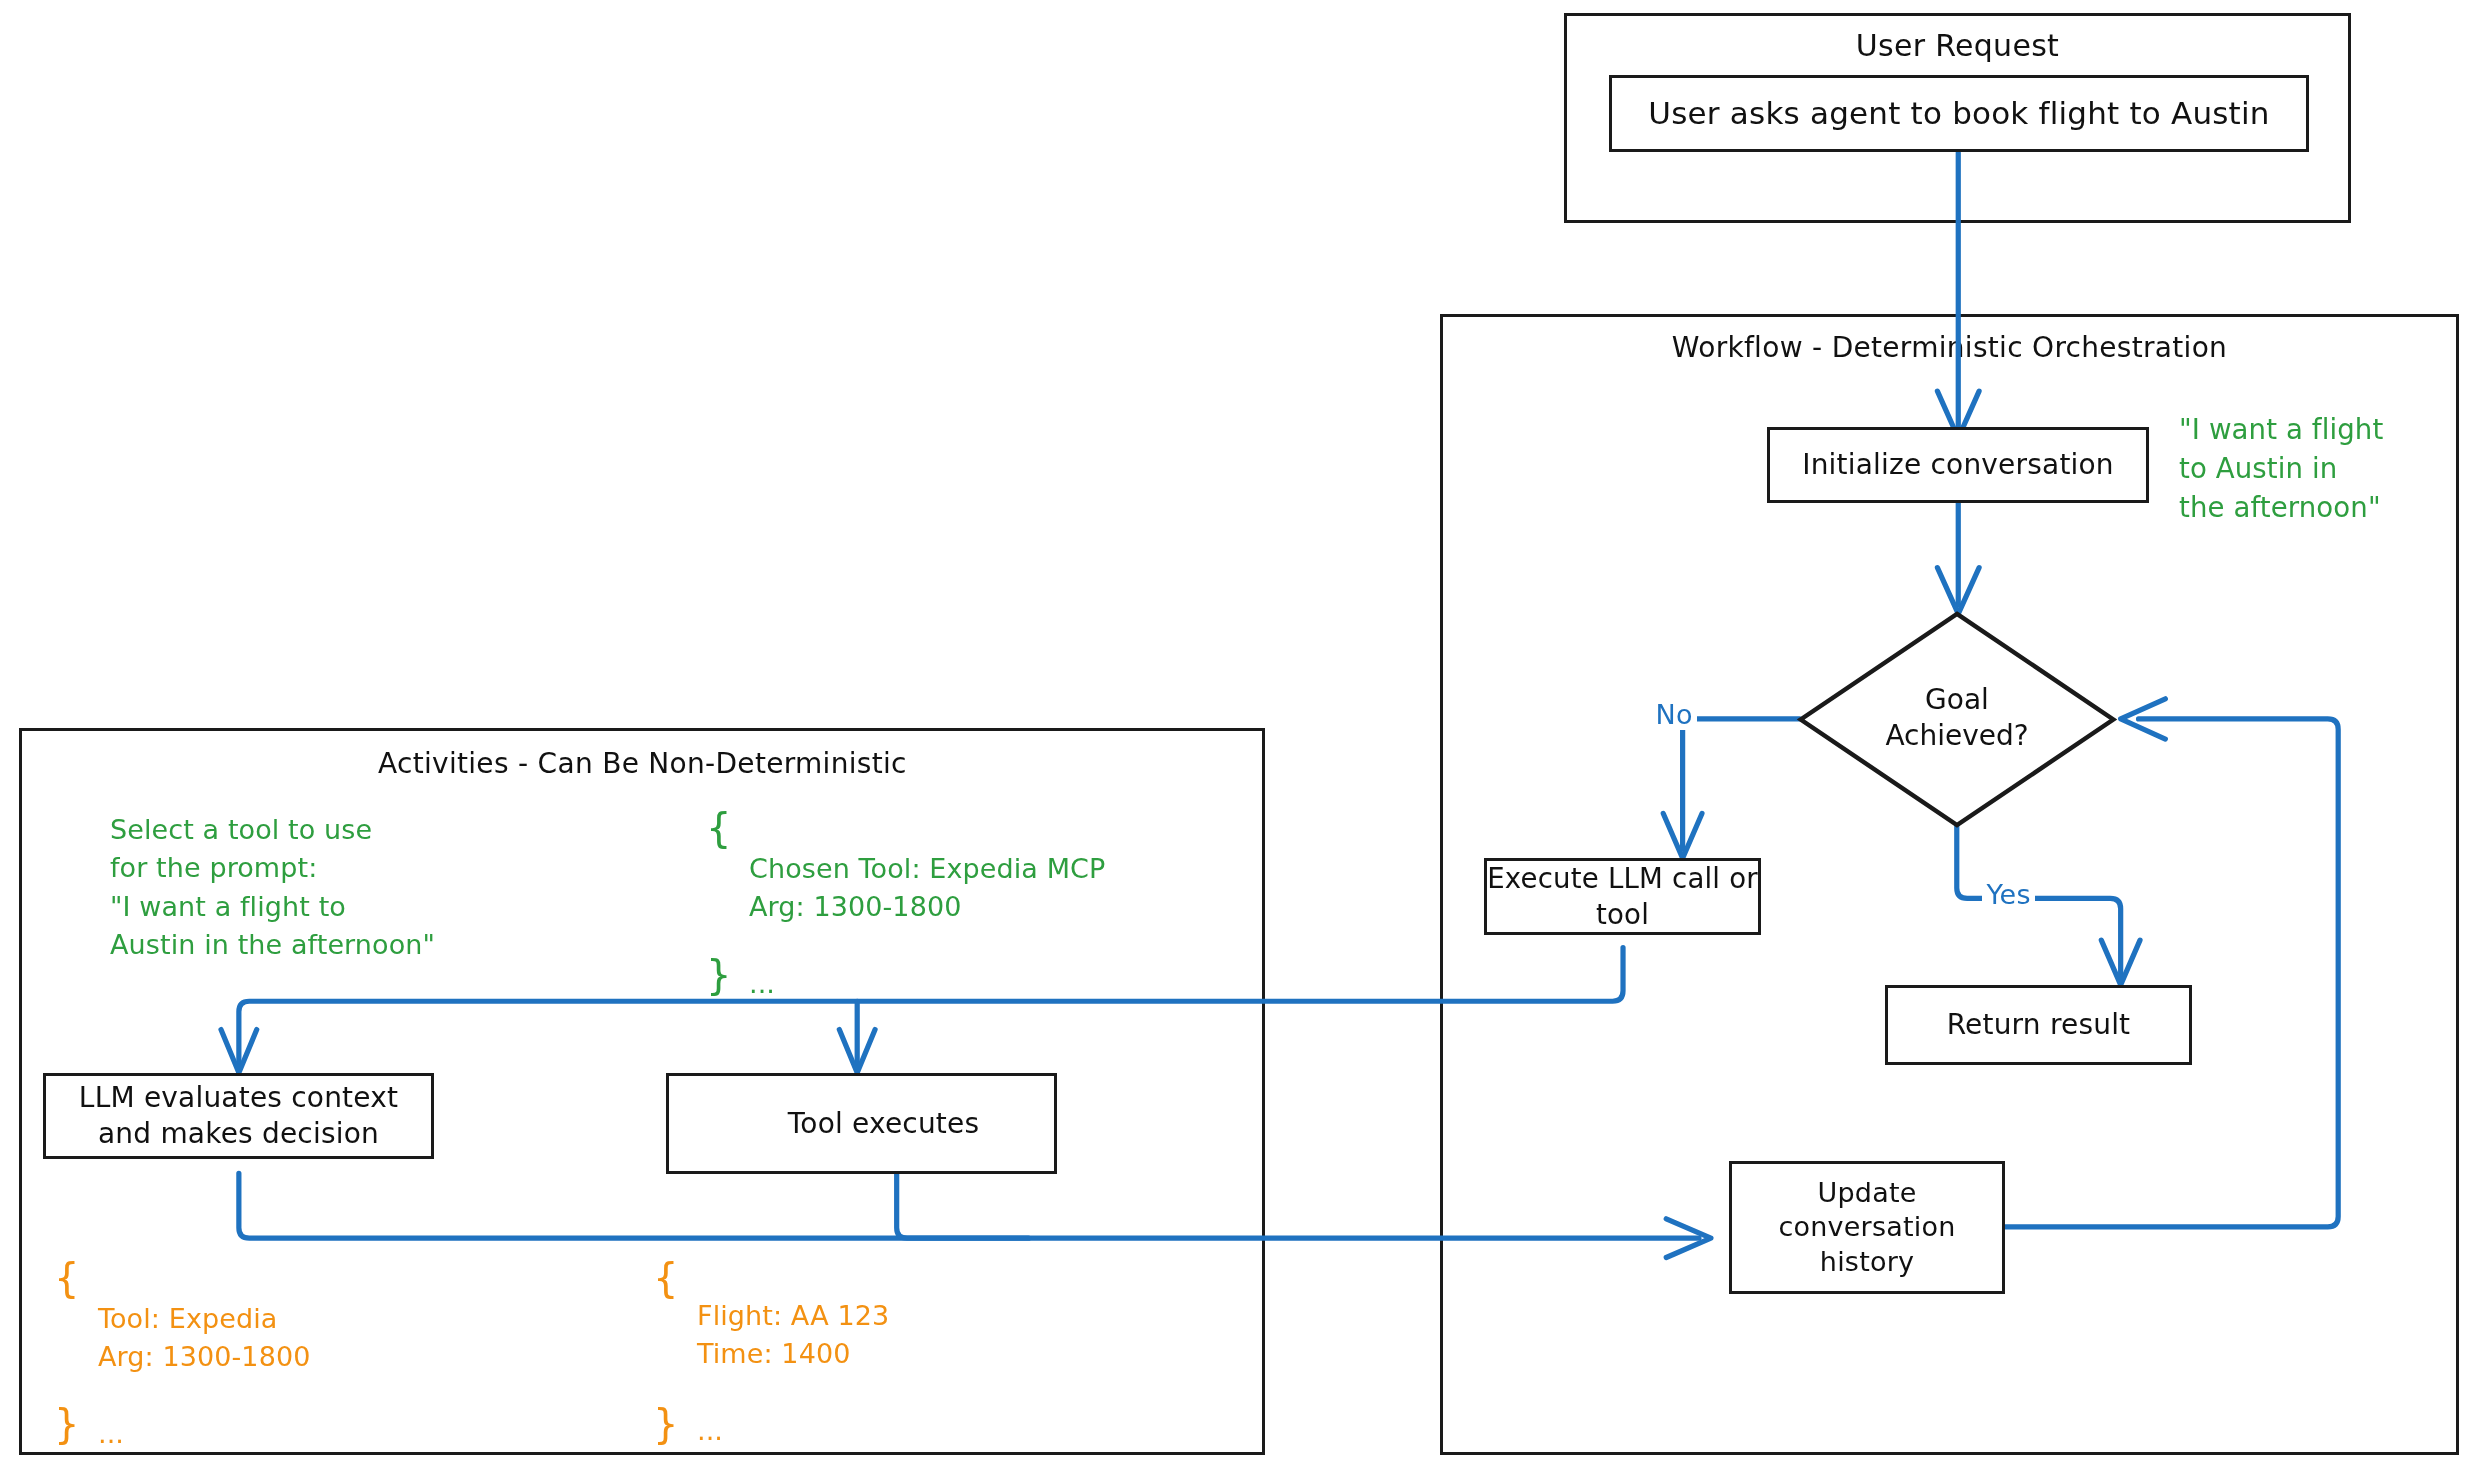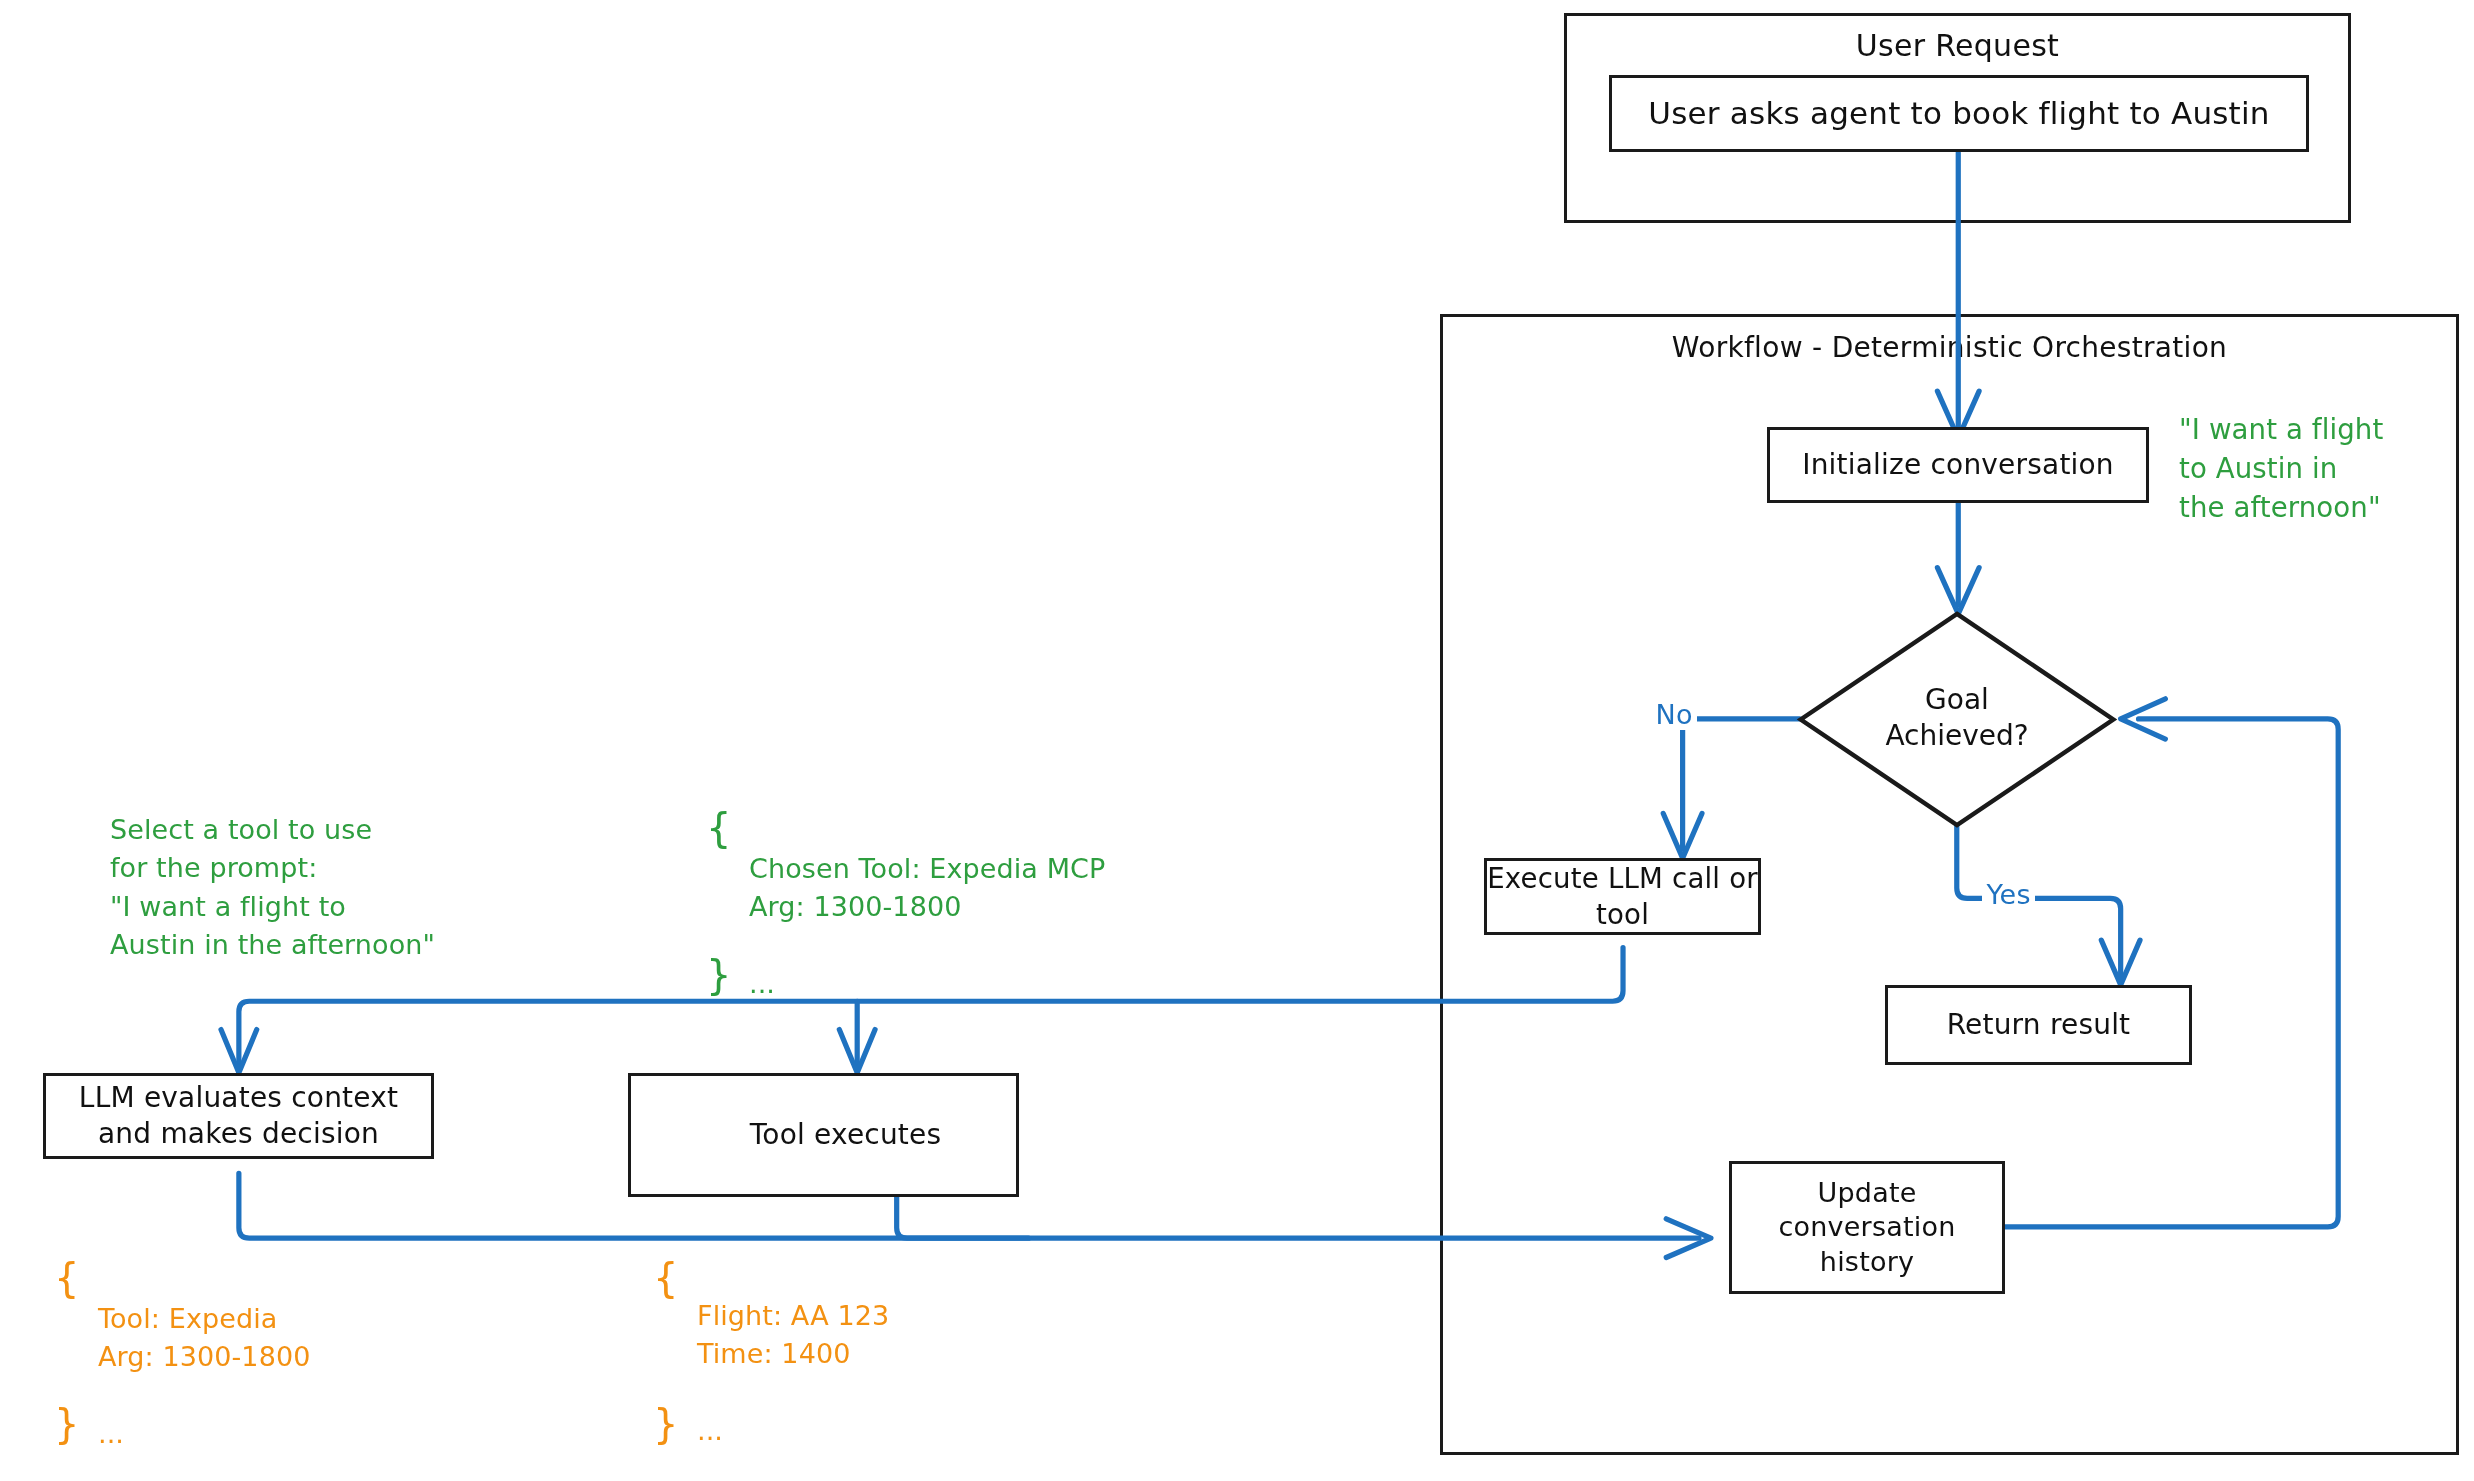--- a/index.html
+++ b/index.html
@@ -191,39 +191,42 @@
   <div class="node" style="left:1885px; top:985px; width:307px; height:80px; font-size:28px;">
     <span>Return result</span>
   </div>
 
   <div class="node" style="left:1729px; top:1161px; width:276px; height:133px; font-size:27px;">
     <span style="white-space:pre-line;">Update
 conversation
 history</span>
   </div>
 
+  <div class="node container-node" style="left:19.4px; top:728px; width:1246px; height:727px;">
+    <div class="container-title" style="top:15px; font-size:28px;">Activities - Can Be Non-Deterministic</div>
+  </div>
 
   <div class="note green" style="left:110px; top:811px; width:417px; font-size:27px;">Select a tool to use
 for the prompt:
 "I want a flight to
 Austin in the afternoon"</div>
 
   <div class="brace green" style="left:706px; top:808px; font-size:40px;">{</div>
   <div class="note green" style="left:749px; top:850px; width:447px; font-size:27px;">Chosen Tool: Expedia MCP
 Arg: 1300-1800
 
 ...</div>
   <div class="brace green" style="left:706px; top:955px; font-size:40px;">}</div>
 
   <div class="node" style="left:43px; top:1073px; width:391px; height:86px; font-size:28px;">
     <span style="white-space:pre-line;">LLM evaluates context
 and makes decision</span>
   </div>
 
-  <div class="node" style="left:628px; top:1073px; width:391px; height:124px; font-size:28px;padding-left:44px;">
+  <div class="node" style="left:666px; top:1073px; width:391px; height:101px; font-size:28px;padding-left:44px;">
     <span>Tool executes</span>
   </div>
 
   <div class="brace orange" style="left:54px; top:1258px; font-size:40px;">{</div>
   <div class="note orange" style="left:98px; top:1300px; width:417px; font-size:27px;">Tool: Expedia
 Arg: 1300-1800
 
 ...</div>
   <div class="brace orange" style="left:54px; top:1404px; font-size:40px;">}</div>
 

